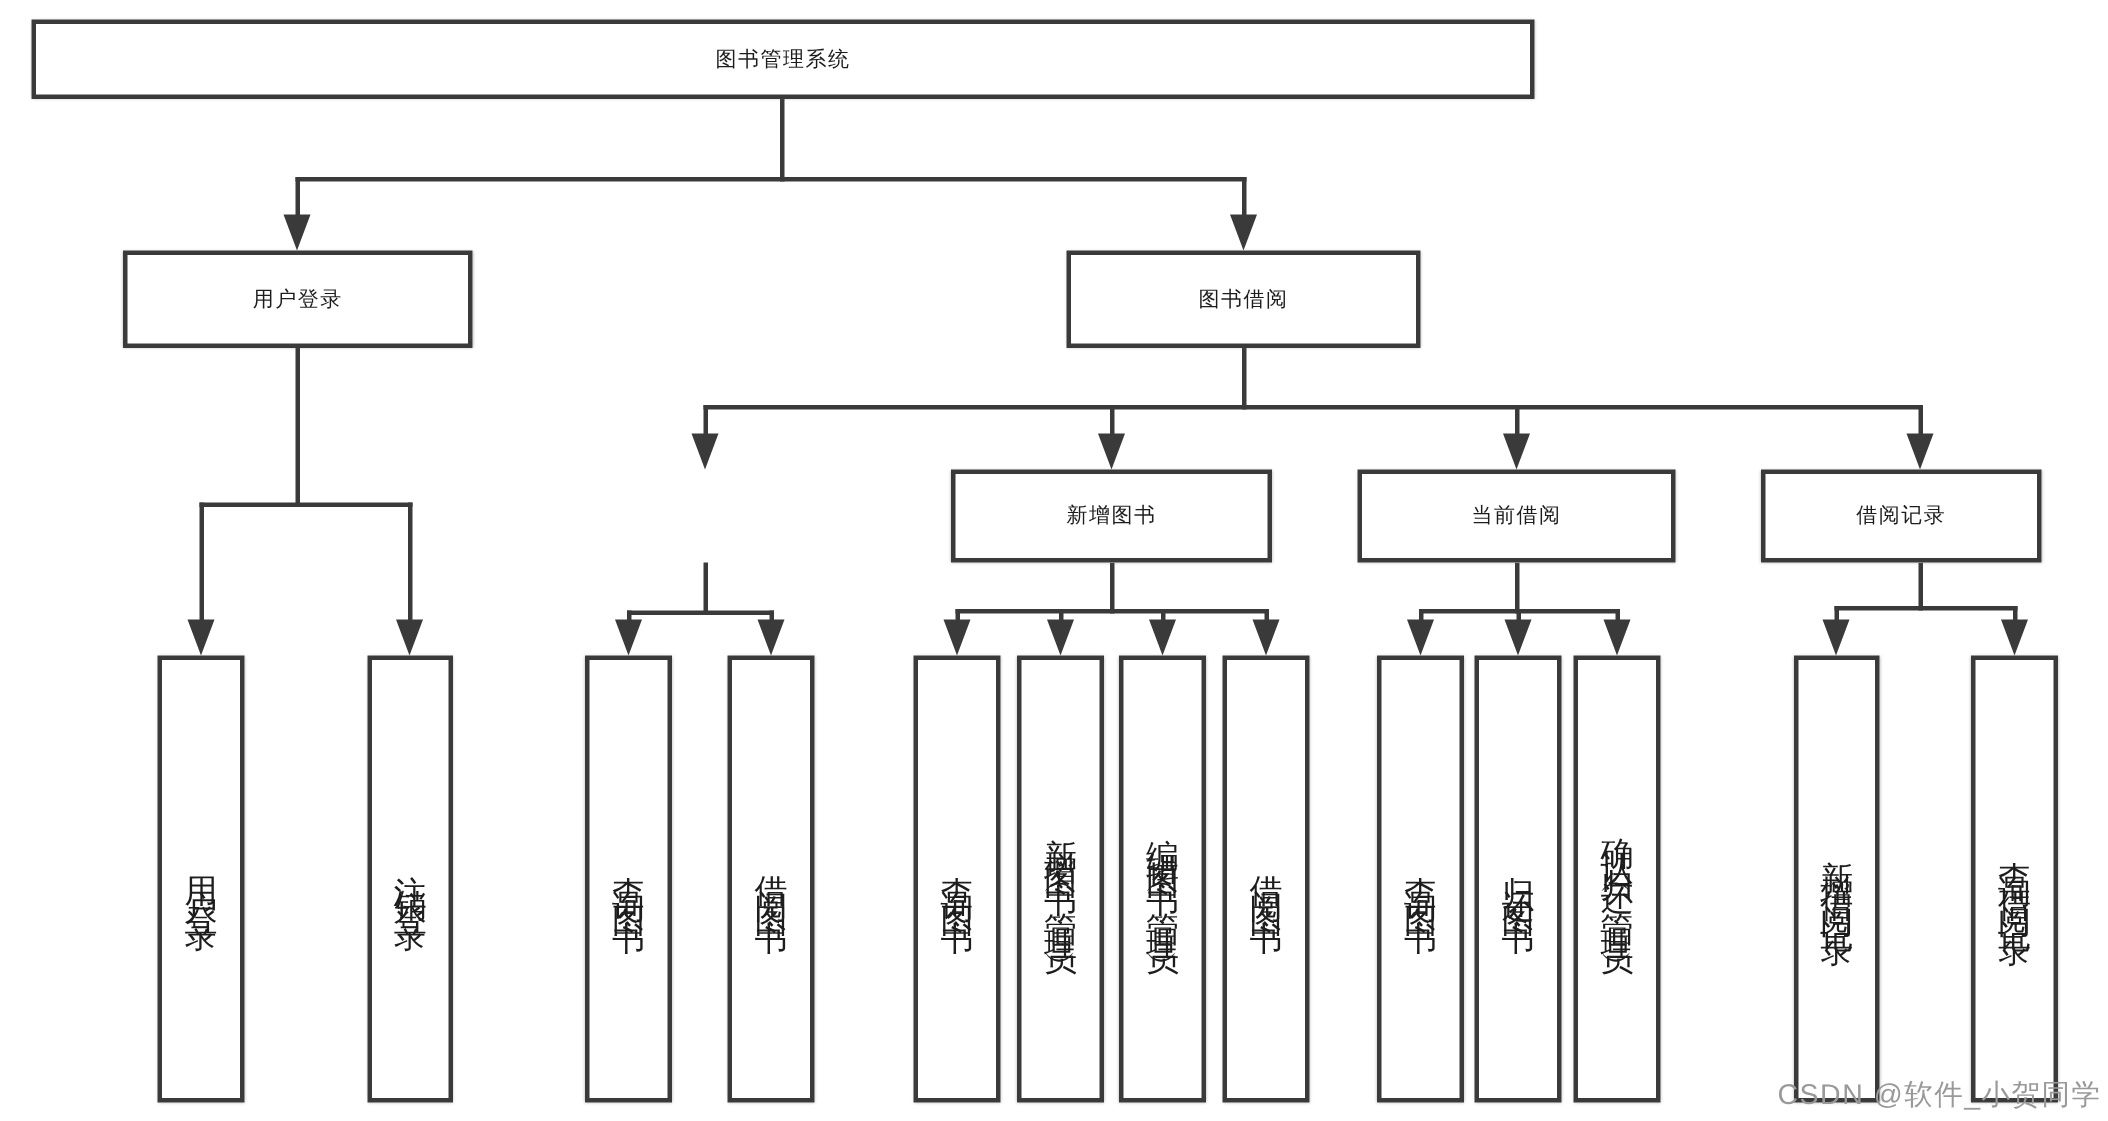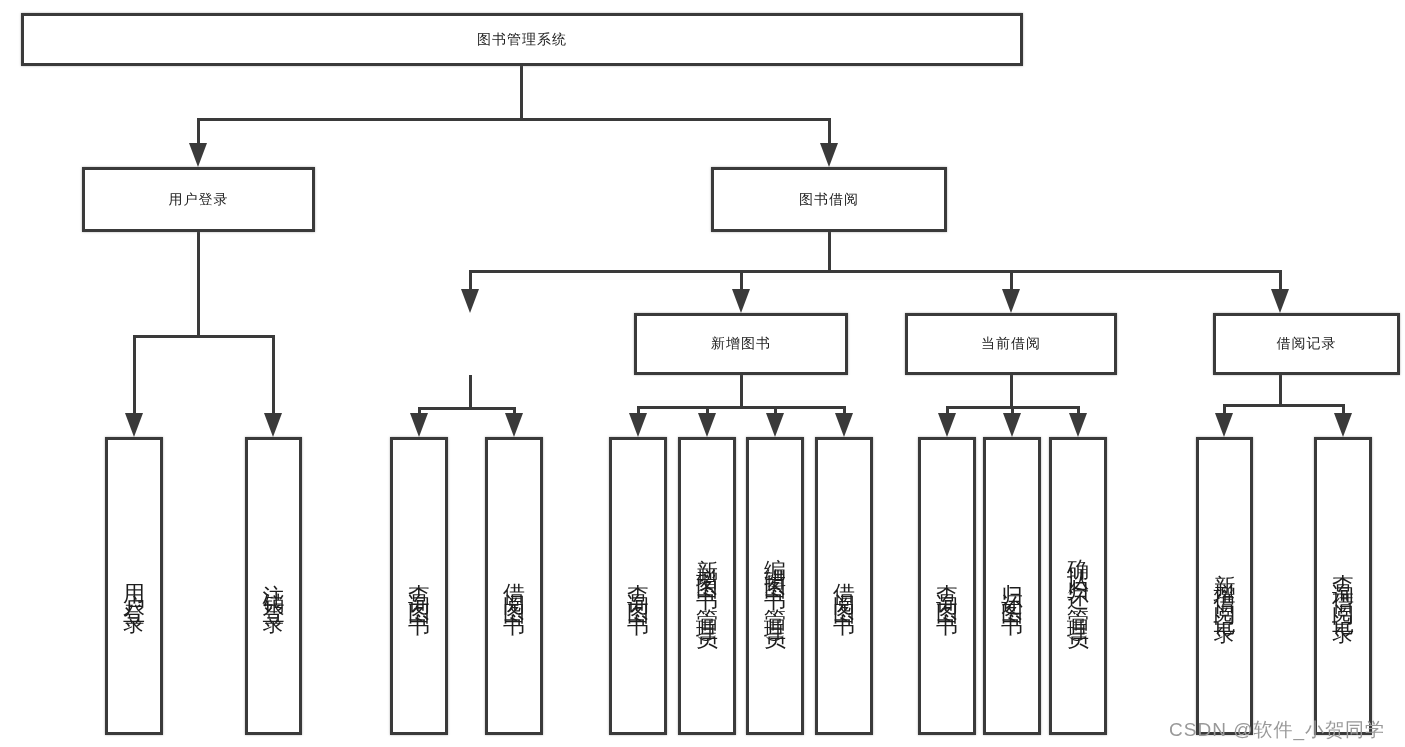--- a/index.html
+++ b/index.html
@@ -44,21 +44,21 @@
   .hl{position:absolute;height:3px;background:var(--line);z-index:1;}
   .arr{
     position:absolute;width:0;height:0;
     border-left:9px solid transparent;
     border-right:9px solid transparent;
     border-top:24px solid var(--line);
     z-index:3;
   }
   .watermark{
     position:absolute;
-    right:20px;bottom:4px;
+    right:4px;bottom:4px;
     font-size:19px;
     color:var(--wm);
     letter-spacing:1px;
     z-index:10;
     white-space:nowrap;
   }
 </style>
 </head>
 <body>
 
@@ -74,21 +74,21 @@
   <div class="box" style="left:711px;top:167px;width:236px;height:65px;">
     <span class="label">图书借阅</span>
   </div>
 
   <div class="box" style="left:634px;top:313px;width:214px;height:62px;">
     <span class="label">新增图书</span>
   </div>
   <div class="box" style="left:905px;top:313px;width:212px;height:62px;">
     <span class="label">当前借阅</span>
   </div>
-  <div class="box" style="left:1174px;top:313px;width:187px;height:62px;margin-left:39px;">
+  <div class="box" style="left:1174px;top:313px;width:187px;height:62px;">
     <span class="label">借阅记录</span>
   </div>
 
   <div class="box" style="left:105px;top:437px;width:58px;height:298px;">
     <span class="vtext">用户登录</span>
   </div>
   <div class="box" style="left:245px;top:437px;width:57px;height:298px;">
     <span class="vtext">注销登录</span>
   </div>
   <div class="box" style="left:390px;top:437px;width:58px;height:298px;">

